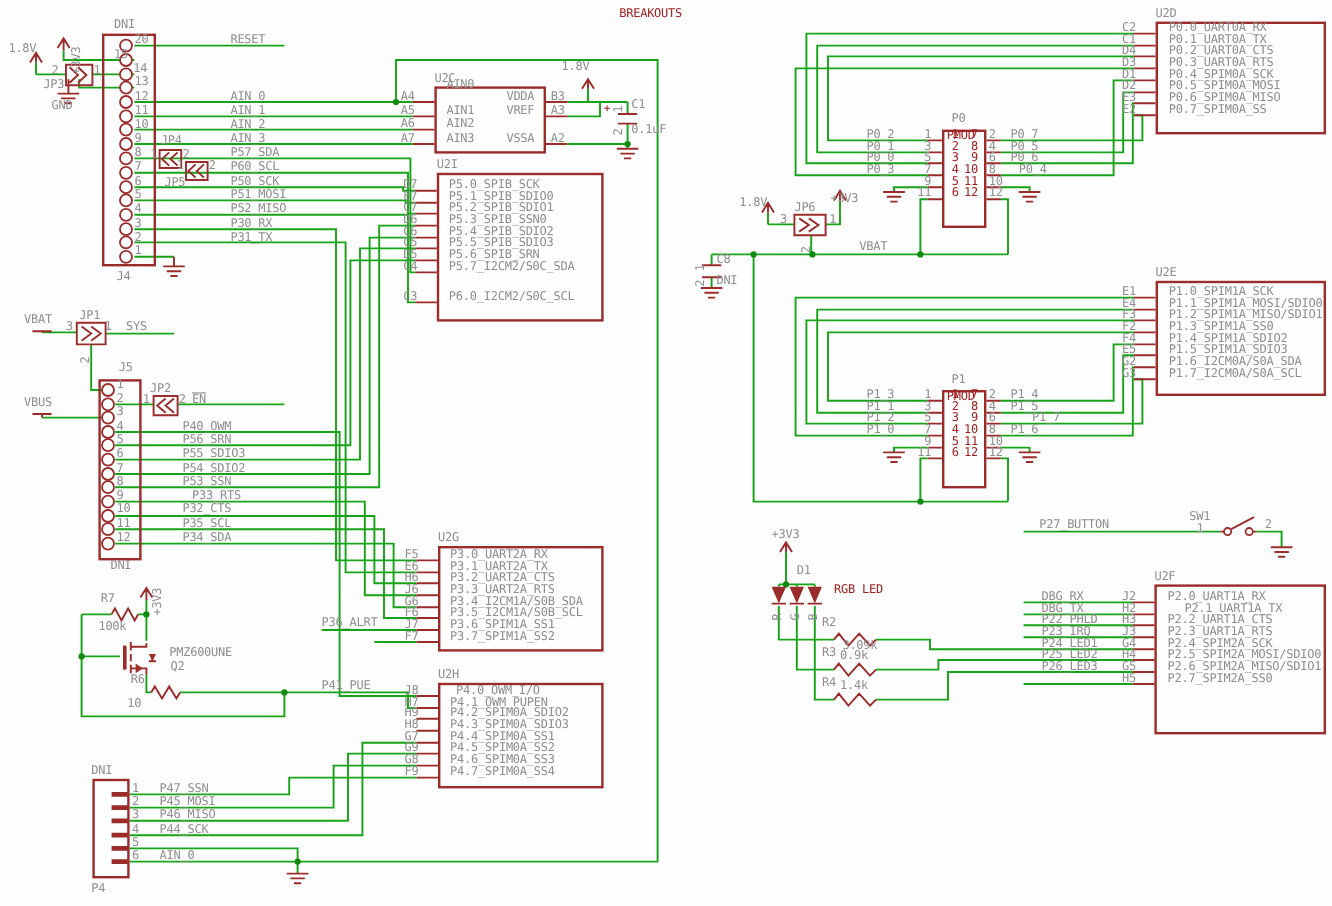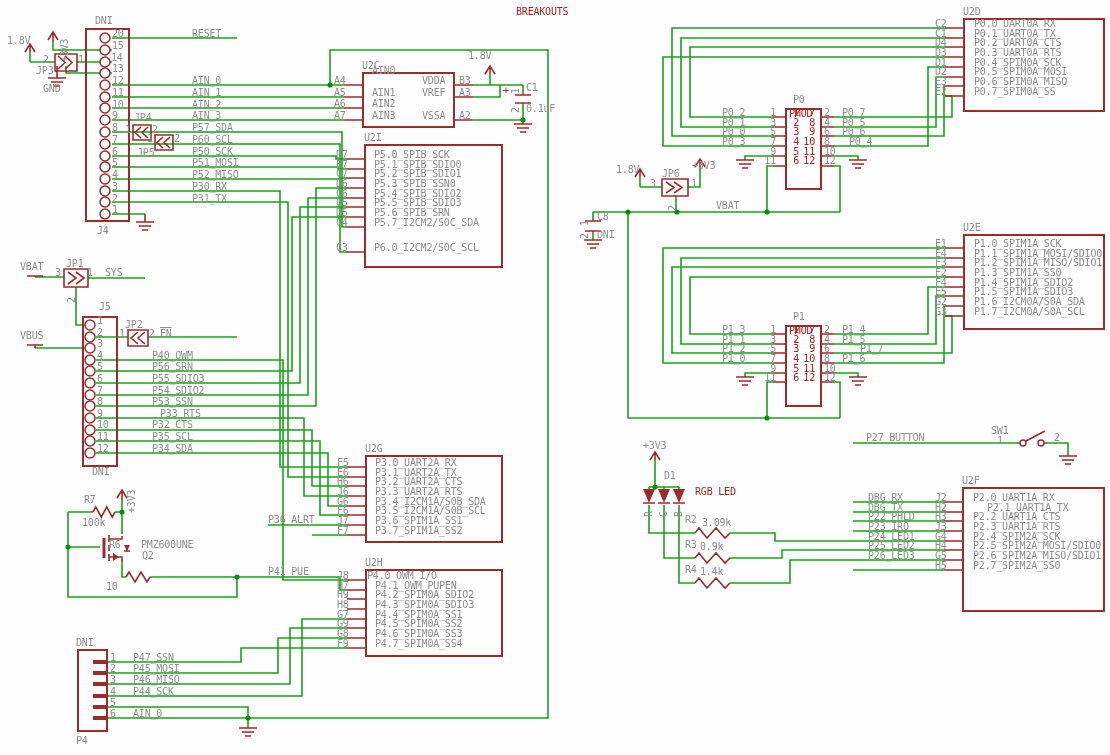--- a/index.html
+++ b/index.html
@@ -159,21 +159,21 @@
 <div class="box" style="left:85px;top:28px;width:45px;height:194px"></div>
 <span class="lbl" style="left:95px;top:16px">DNI</span>
 <span class="lbl" style="left:97px;top:226px">J4</span>
 <div class="rows" style="left:85px;top:29px">
 
 <div class="rrow h117">
     <span class="lbl" style="left:27px">20</span>
     <span class="lbl" style="left:107px">RESET</span>
   </div>
       <div class="rrow h117">
-    <span class="lbl" style="left:27px">15</span>
+    <span class="lbl" style="left:10px">15</span>
     <span class="lbl" style="left:107px"></span>
   </div>
       <div class="rrow h117">
     <span class="lbl" style="left:26px">14</span>
     <span class="lbl" style="left:107px"></span>
   </div>
       <div class="rrow h117">
     <span class="lbl" style="left:27px">13</span>
     <span class="lbl" style="left:107px"></span>
   </div>
@@ -368,21 +368,21 @@
 <span class="lbl" style="left:125px;top:320px">JP2</span>
 <span class="lbl" style="left:119px;top:329px">1</span>
 <span class="lbl" style="left:149px;top:329px">2</span>
 <span class="lbl ovl" style="left:160px;top:329px">EN</span>
 
 <span class="lbl rot" style="left:127px;top:513px">+3V3</span>
 <span class="lbl" style="left:84px;top:495px">R7</span>
 <span class="lbl" style="left:82px;top:518px">100k</span>
 <span class="lbl" style="left:141px;top:540px">PMZ600UNE</span>
 <span class="lbl" style="left:142px;top:551px">Q2</span>
-<span class="lbl" style="left:109px;top:540px">R6</span>
+<span class="lbl" style="left:109px;top:562px">R6</span>
 <span class="lbl" style="left:106px;top:582px">10</span>
 
 <div class="box" style="left:365px;top:455px;width:138px;height:88px"></div>
 <span class="lbl" style="left:365px;top:444px">U2G</span>
 <div class="rows" style="left:365px;top:458px">
 
 <div class="rrow h97">
     <span class="lbl" style="left:-28px">F5</span>
     <span class="lbl" style="left:10px">P3.0_UART2A_RX</span>
   </div>
@@ -416,21 +416,21 @@
   </div>
     </div>
 <span class="lbl" style="left:268px;top:515px">P36_ALRT</span>
 
 <div class="box" style="left:365px;top:569px;width:138px;height:88px"></div>
 <span class="lbl" style="left:365px;top:558px">U2H</span>
 <div class="rows" style="left:365px;top:571px">
 
 <div class="rrow h97">
     <span class="lbl" style="left:-28px">J8</span>
-    <span class="lbl" style="left:2px">P4.0_OWM_I/O</span>
+    <span class="lbl" style="left:15px">P4.0_OWM_I/O</span>
   </div>
       <div class="rrow h97">
     <span class="lbl" style="left:-28px">H7</span>
     <span class="lbl" style="left:10px">P4.1_OWM_PUPEN</span>
   </div>
       <div class="rrow h97">
     <span class="lbl" style="left:-28px">H9</span>
     <span class="lbl" style="left:10px">P4.2_SPIM0A_SDIO2</span>
   </div>
       <div class="rrow h97">
@@ -690,21 +690,21 @@
 <span class="lbl" style="left:997px;top:436px">1</span>
 <span class="lbl" style="left:1054px;top:433px">2</span>
 
 <span class="lbl" style="left:643px;top:441px">+3V3</span>
 <span class="lbl" style="left:664px;top:471px">D1</span>
 <span class="lbl red" style="left:695px;top:487px">RGB LED</span>
 <span class="lbl rot" style="left:644px;top:517px">R</span>
 <span class="lbl rot" style="left:659px;top:517px">G</span>
 <span class="lbl rot" style="left:674px;top:517px">B</span>
 <span class="lbl" style="left:685px;top:515px">R2</span>
-<span class="lbl" style="left:702px;top:518px">3.09k</span>
+<span class="lbl" style="left:702px;top:534px">3.09k</span>
 <span class="lbl" style="left:685px;top:540px">R3</span>
 <span class="lbl" style="left:700px;top:542px">0.9k</span>
 <span class="lbl" style="left:685px;top:565px">R4</span>
 <span class="lbl" style="left:700px;top:567px">1.4k</span>
 
 <div class="box" style="left:962px;top:487px;width:143px;height:125px"></div>
 <span class="lbl" style="left:962px;top:476px">U2F</span>
 <div class="rows" style="left:962px;top:493px">
 
 <div class="rrow h97">

